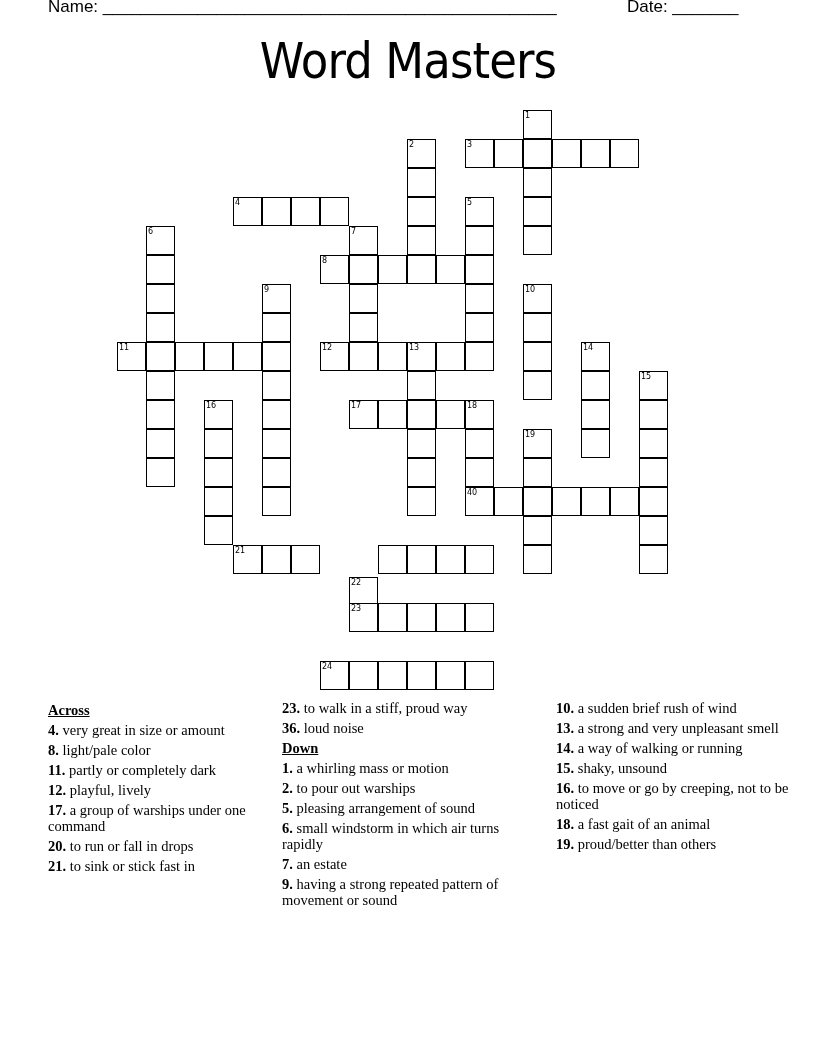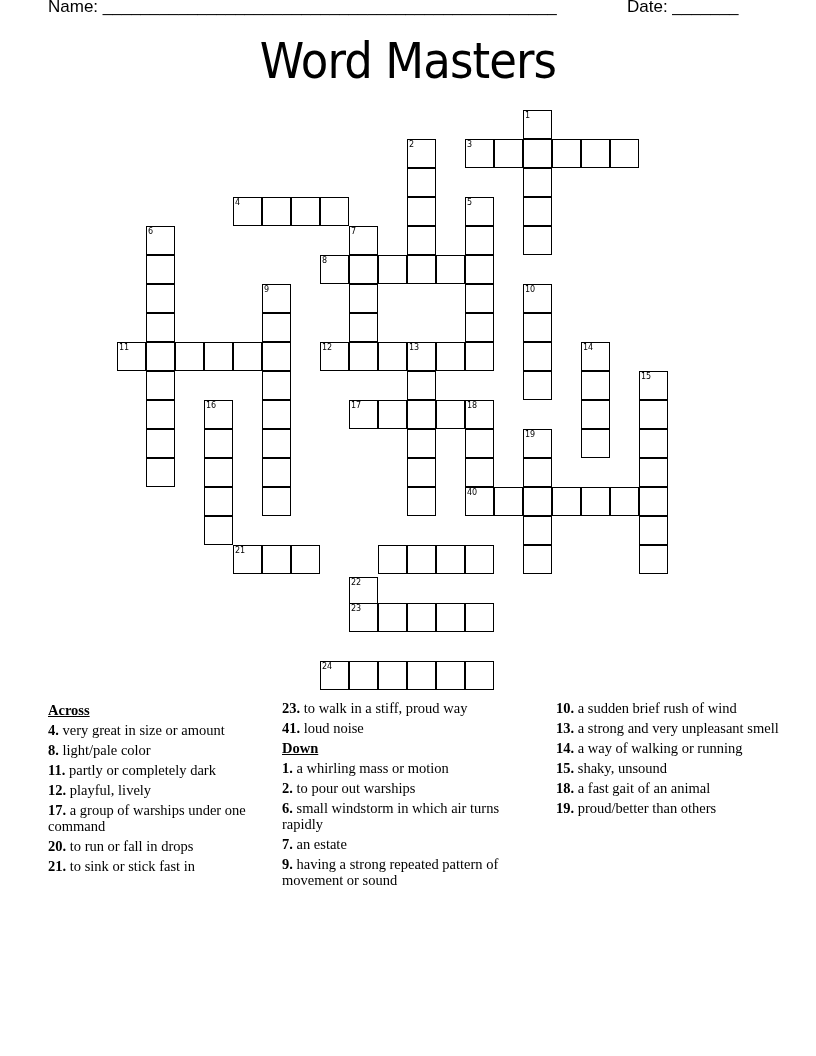--- a/index.html
+++ b/index.html
@@ -200,29 +200,31 @@
   <div class="clue"><b>8.</b><span> light/pale color</span></div>
   <div class="clue"><b>11.</b><span> partly or completely dark</span></div>
   <div class="clue"><b>12.</b><span> playful, lively</span></div>
   <div class="clue"><b>17.</b><span> a group of warships under one command</span></div>
   <div class="clue"><b>20.</b><span> to run or fall in drops</span></div>
   <div class="clue"><b>21.</b><span> to sink or stick fast in</span></div>
 </div>
 
 <div class="clues col2">
   <div class="clue"><b>23.</b><span> to walk in a stiff, proud way</span></div>
-  <div class="clue"><b>41.</b><span> loud noise</span></div>
+  <div class="clue"><b>36.</b><span> loud noise</span></div>
   <div class="clue-heading">Down</div>
   <div class="clue"><b>1.</b><span> a whirling mass or motion</span></div>
   <div class="clue"><b>2.</b><span> to pour out warships</span></div>
+  <div class="clue"><b>5.</b><span> pleasing arrangement of sound</span></div>
   <div class="clue"><b>6.</b><span> small windstorm in which air turns rapidly</span></div>
   <div class="clue"><b>7.</b><span> an estate</span></div>
   <div class="clue"><b>9.</b><span> having a strong repeated pattern of movement or sound</span></div>
 </div>
 
 <div class="clues col3">
   <div class="clue"><b>10.</b><span> a sudden brief rush of wind</span></div>
   <div class="clue"><b>13.</b><span> a strong and very unpleasant smell</span></div>
   <div class="clue"><b>14.</b><span> a way of walking or running</span></div>
   <div class="clue"><b>15.</b><span> shaky, unsound</span></div>
+  <div class="clue"><b>16.</b><span> to move or go by creeping, not to be noticed</span></div>
   <div class="clue"><b>18.</b><span> a fast gait of an animal</span></div>
   <div class="clue"><b>19.</b><span> proud/better than others</span></div>
 </div>
 
 </body></html>

